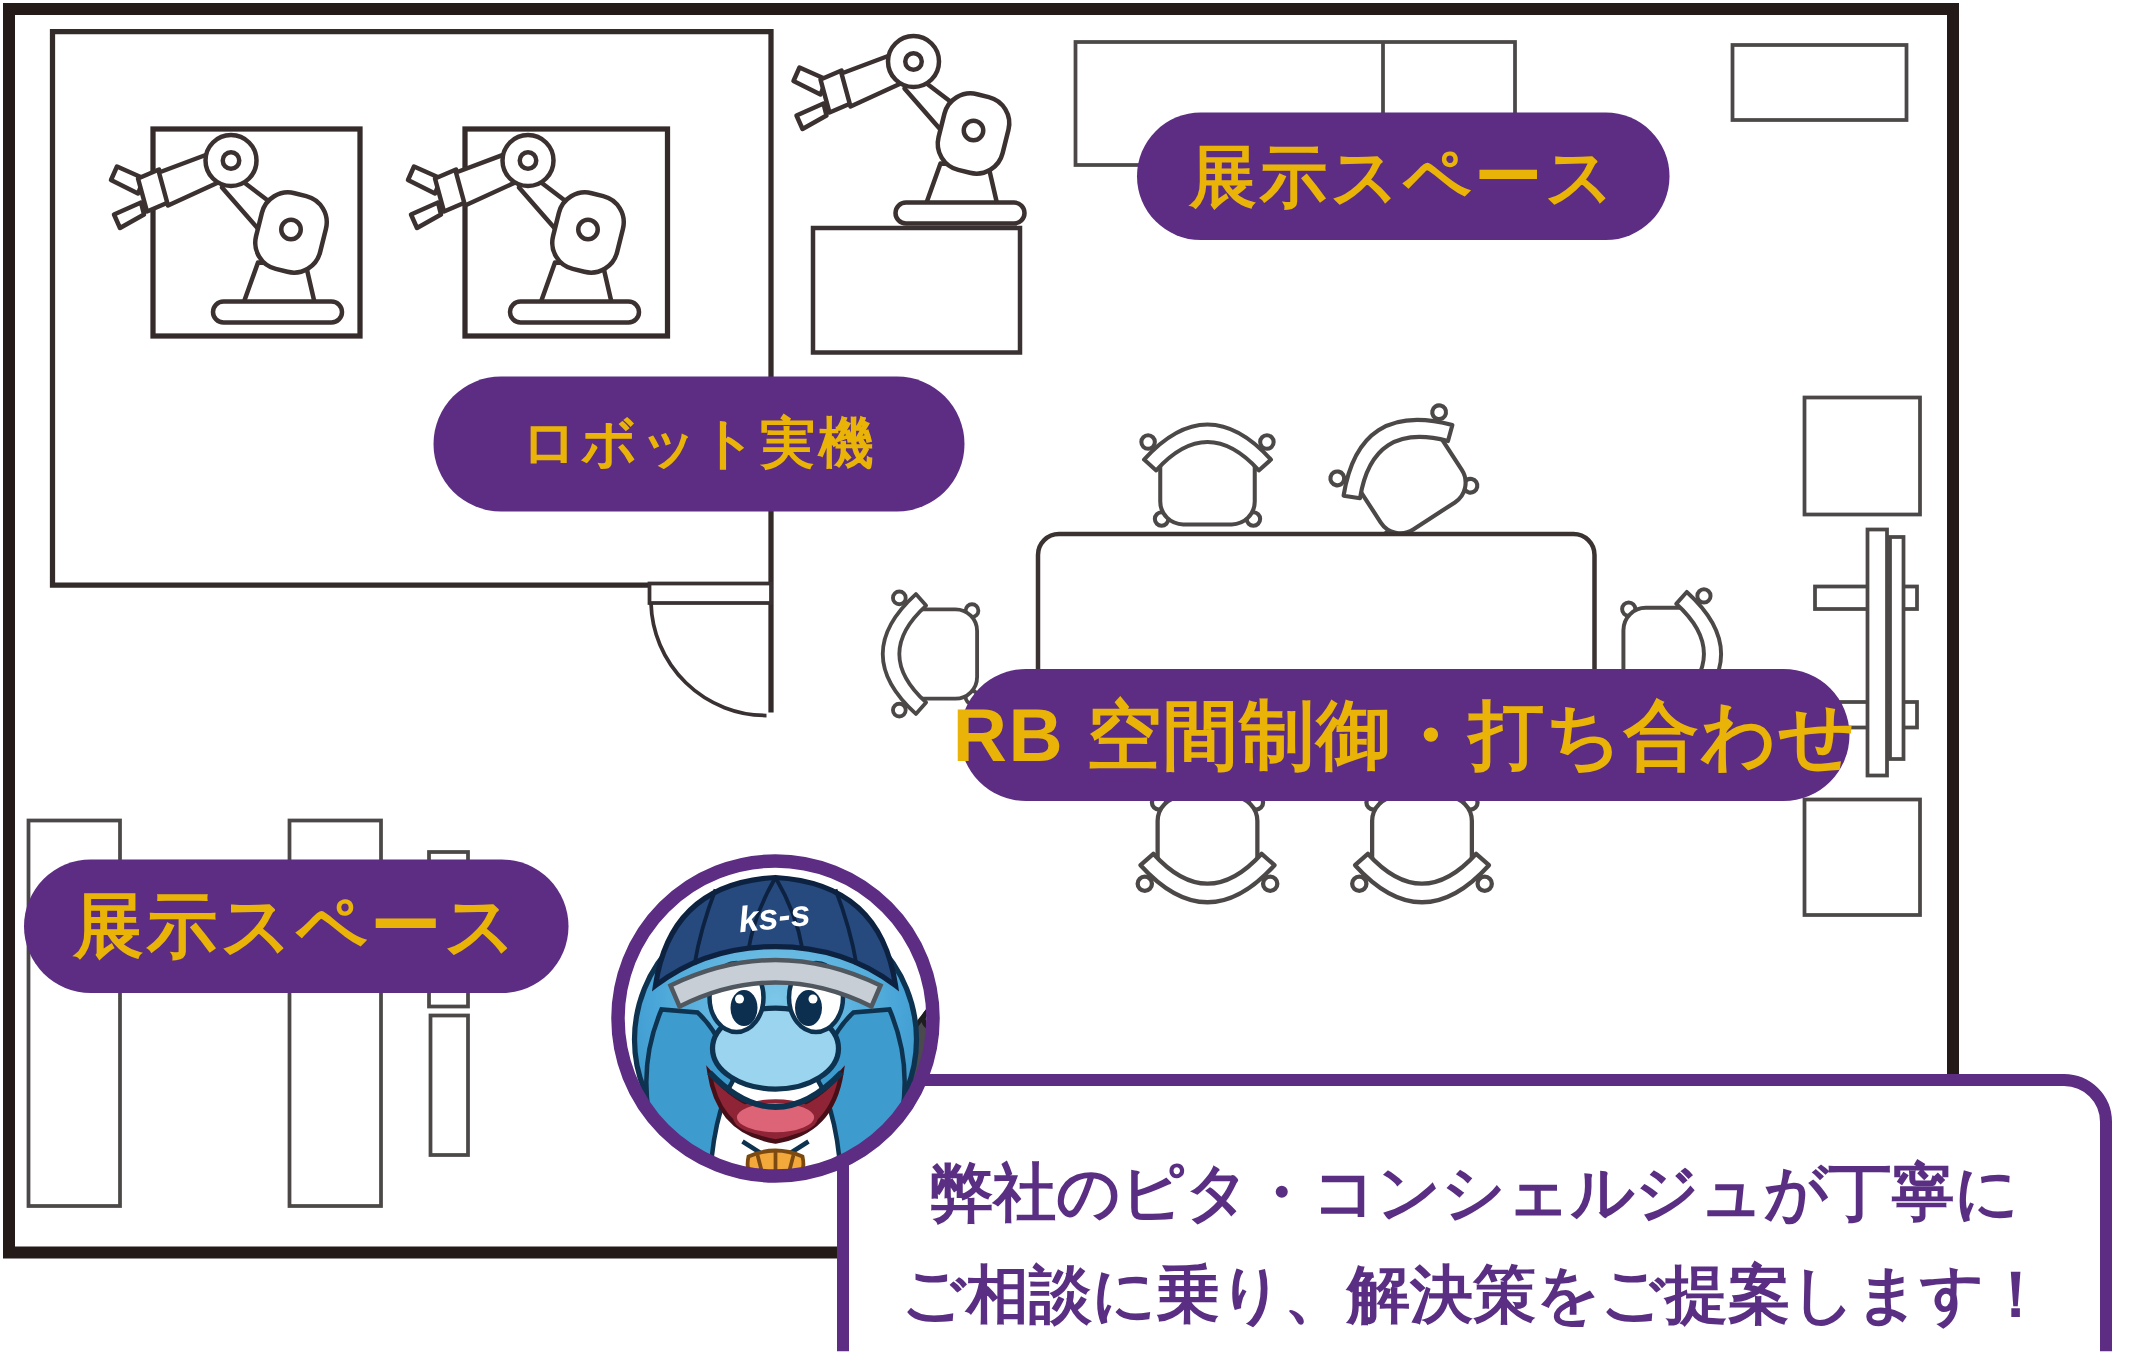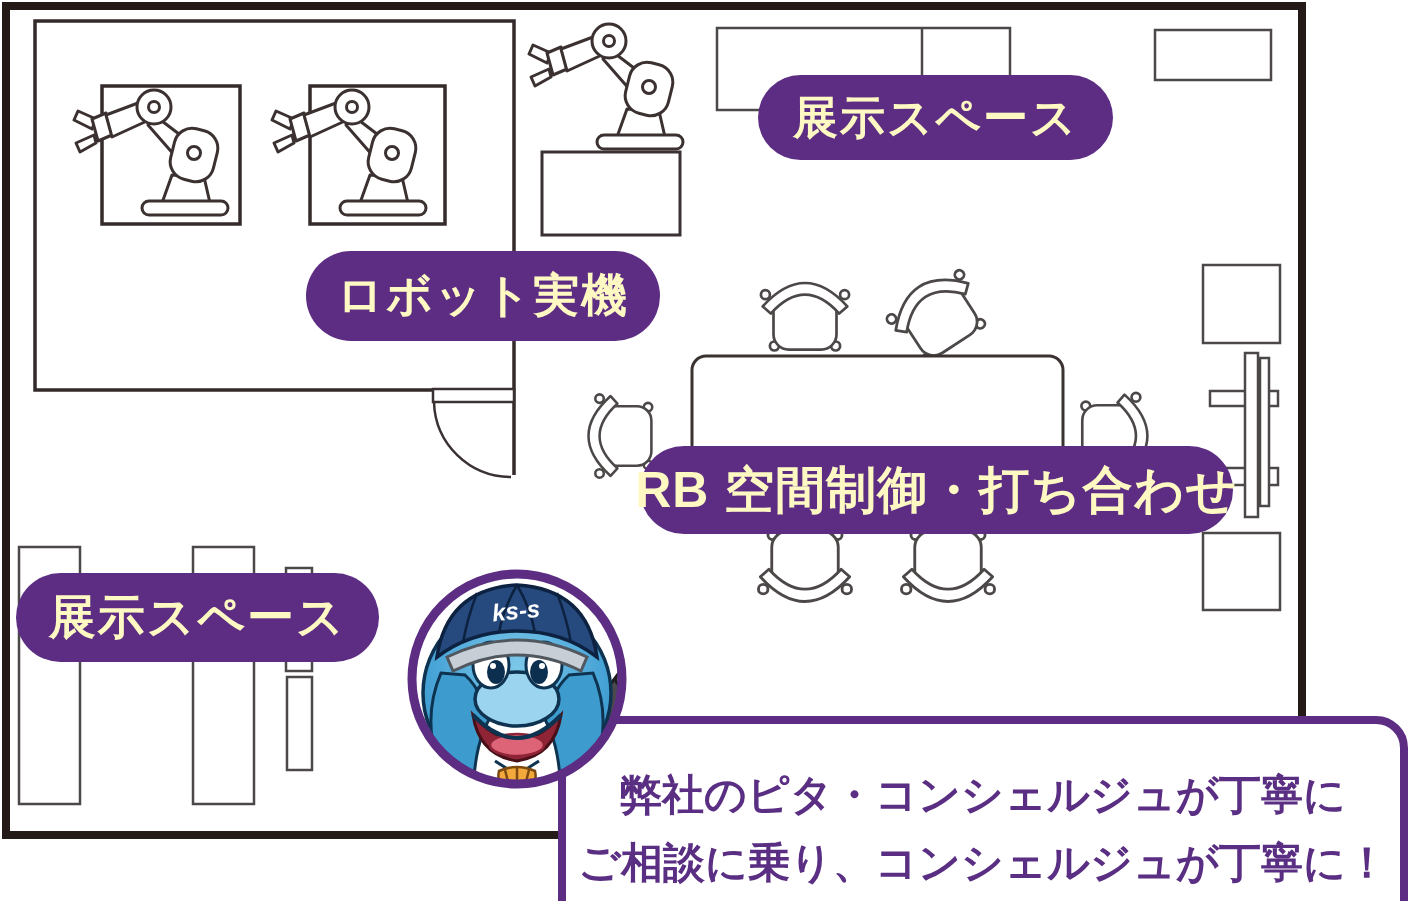--- a/index.html
+++ b/index.html
@@ -1,23 +1,23 @@
 <!DOCTYPE html>
 <html><head>
 <meta charset="utf-8">
 <style>
   html,body{margin:0;padding:0;background:#fff;}
   .stage{position:relative;width:1421px;height:901px;background:#fff;overflow:hidden;
          font-family:"Liberation Sans","DejaVu Sans",sans-serif;}
   .stage > svg.plan{position:absolute;left:0;top:0;z-index:1;}
-  .pill{position:absolute;z-index:10;background:#5c2d83;color:#fef9c3;font-weight:bold;
+  .pill{position:absolute;z-index:10;background:#5c2d83;color:#eab308;font-weight:bold;
         display:flex;align-items:center;justify-content:center;letter-spacing:2px;
         border-radius:999px;white-space:nowrap;}
   .pill-top{left:758px;top:75px;width:355px;height:85px;font-size:45px;}
-  .pill-robot{left:306px;top:251px;width:354px;height:90px;font-size:46px;}
+  .pill-robot{left:289px;top:251px;width:354px;height:90px;font-size:37px;}
   .pill-rb{left:640px;top:446px;width:593px;height:88px;font-size:50px;letter-spacing:1px;}
   .pill-bottom{left:16px;top:573px;width:363px;height:89px;font-size:47px;}
   .message-box{position:absolute;z-index:20;left:558px;top:672px;width:850px;height:226px;
         box-sizing:border-box;background:#fff;border:8px solid #5c2d83;border-radius:32px;
         display:flex;flex-direction:column;align-items:center;justify-content:center;margin-top:44px;}
   .message-box .line{color:#5a2e82;font-weight:bold;font-size:42px;line-height:1.62;white-space:nowrap;}
   .mascot{position:absolute;z-index:30;left:403px;top:565px;width:228px;height:228px;}
 </style>
 </head>
 <body>
@@ -101,21 +101,21 @@
     <rect x="692" y="356" width="371" height="176" rx="14" fill="#ffffff" stroke="#3a3332" stroke-width="3"></rect>
   </svg>
 
   <div class="pill pill-top">展示スペース</div>
   <div class="pill pill-robot">ロボット実機</div>
   <div class="pill pill-rb">RB 空間制御・打ち合わせ</div>
   <div class="pill pill-bottom">展示スペース</div>
 
   <div class="message-box">
     <div class="line">弊社のピタ・コンシェルジュが丁寧に</div>
-    <div class="line">ご相談に乗り、コンシェルジュが丁寧に！</div>
+    <div class="line">ご相談に乗り、解決策をご提案します！</div>
   </div>
 
   <div class="mascot">
     <svg width="228" height="228" viewBox="0 0 228 228">
       <defs>
         <clipPath id="mclip">
             <circle cx="114" cy="114" r="105"></circle>
           </clipPath>
         <radialGradient id="hg" cx="50%" cy="36%" r="78%">
           <stop offset="0%" stop-color="#7cc7e9"></stop>

